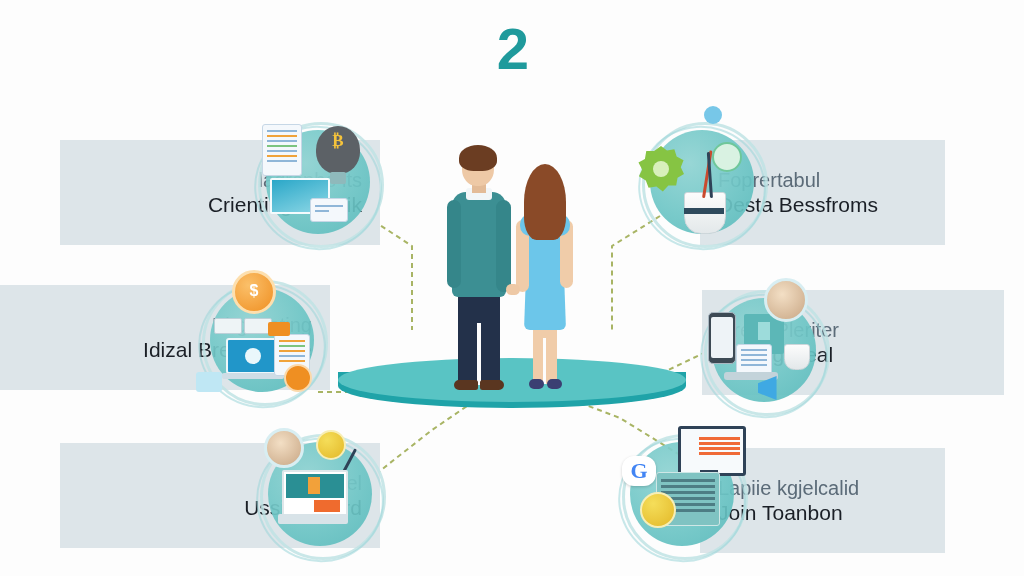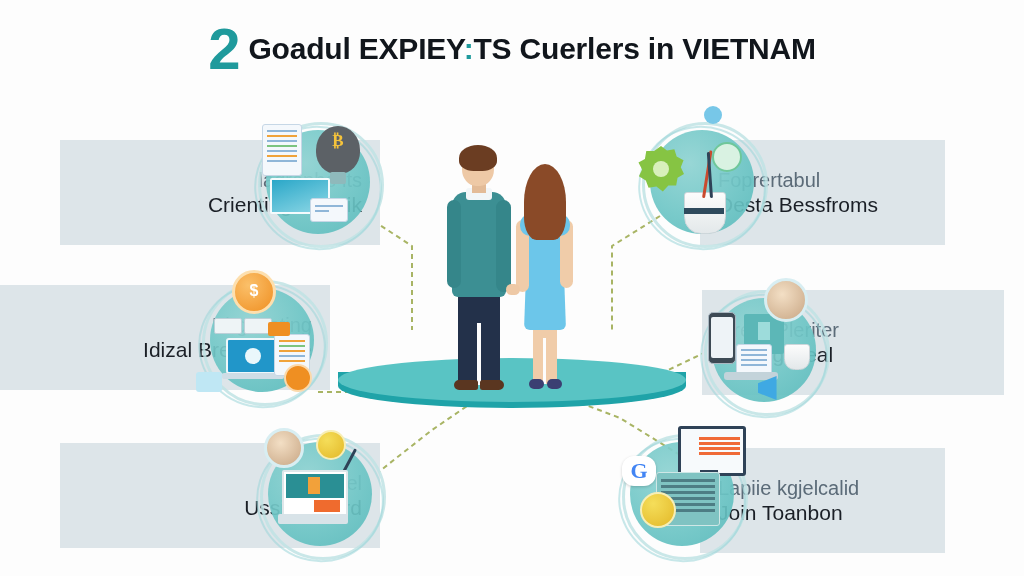--- a/index.html
+++ b/index.html
@@ -151,21 +151,20 @@
   
   .float-dot{position:absolute;border-radius:50%;}
 </style>
 </head>
 <body>
 
 <div id="stage">
 
   <div class="title-row">
     <span class="title-num">2</span>
-    <span class="title-text"><span>Goadul EXPIEY</span><span class="accent">:</span><span>TS Cuerlers in VIETNAM</span></span>
   </div>
 
   <svg id="links" viewBox="0 0 1024 576">
     <g stroke="#9aa84a" stroke-width="2" fill="none" stroke-dasharray="5,4" opacity="0.85">
       <path d="M366,216 L412,246 L412,330"></path>
       <path d="M318,392 L420,392"></path>
       <path d="M376,474 L432,430 L470,404"></path>
       <path d="M660,216 L612,246 L612,330"></path>
       <path d="M706,352 L664,372"></path>
       <path d="M680,455 L620,418 L578,402"></path>

